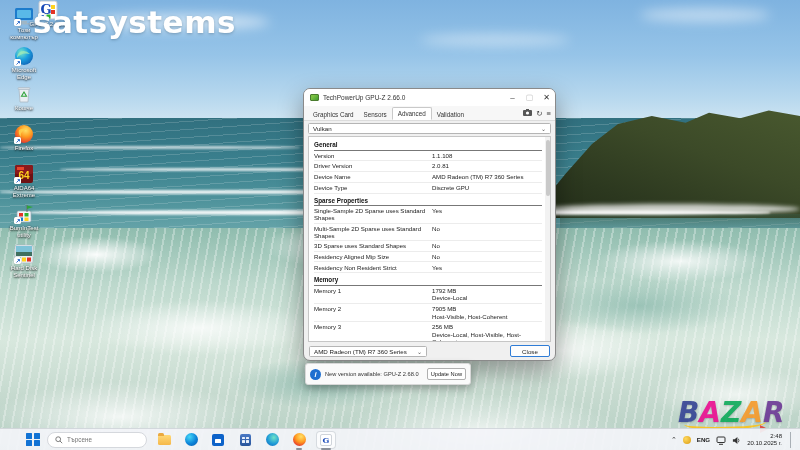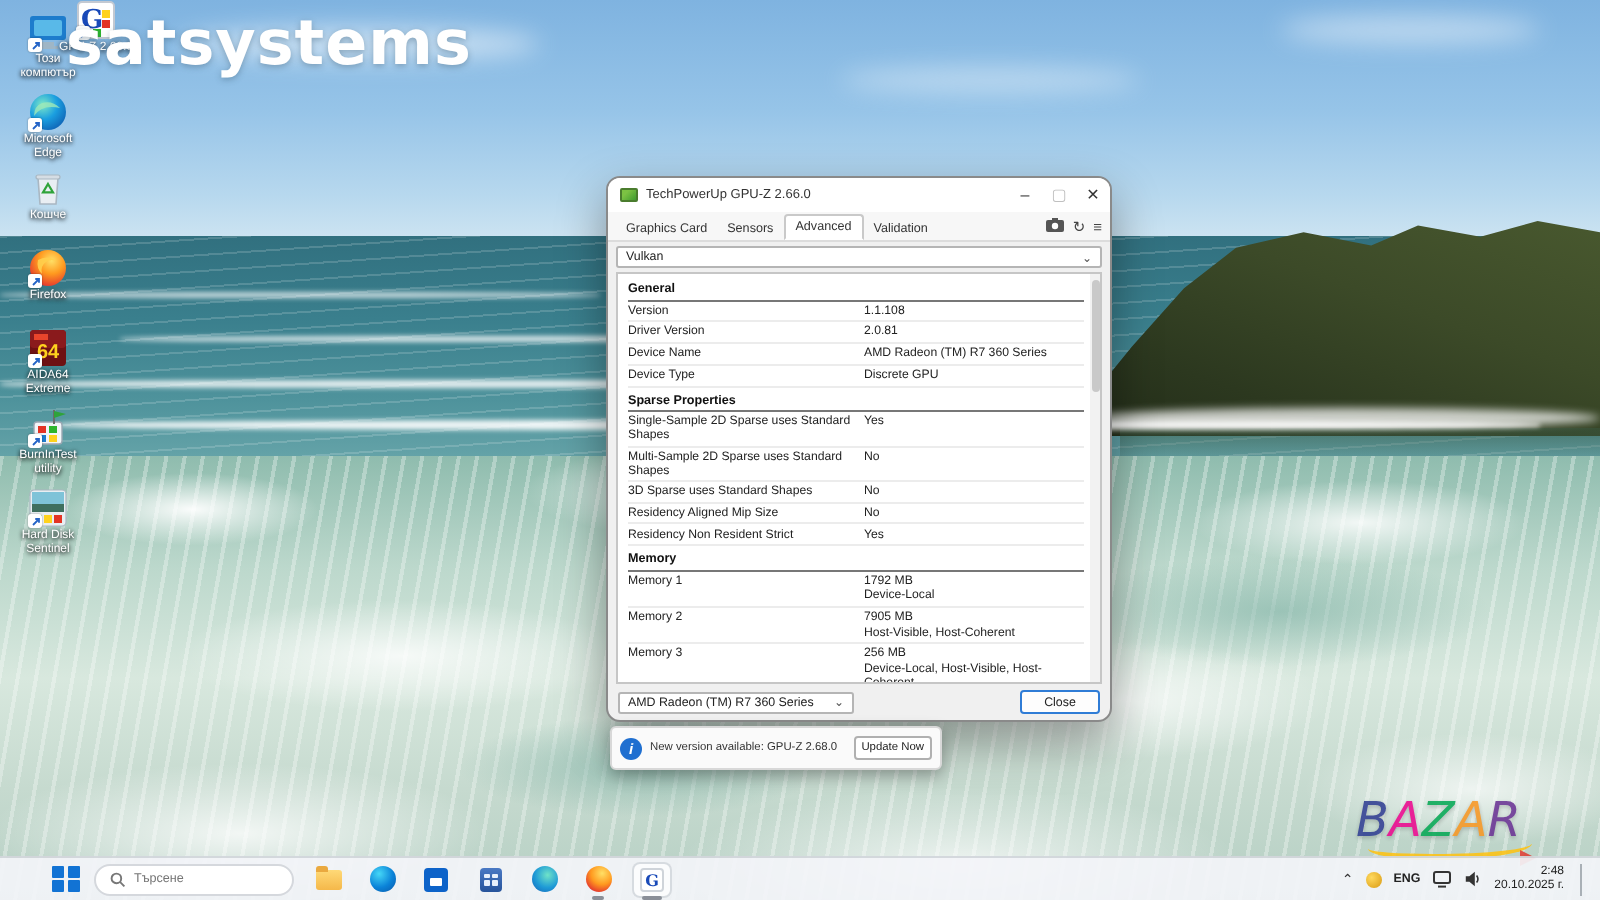--- a/index.html
+++ b/index.html
@@ -36,21 +36,21 @@
   .headland-base { position:absolute; left:545px; top:204px; width:255px; height:10px;
     background:rgba(255,255,255,.75); filter:blur(2px); border-radius:50%; }
   .headland-refl { position:absolute; left:560px; top:214px; width:240px; height:20px;
     background:linear-gradient(180deg, rgba(58,88,66,.55), rgba(58,88,66,0)); }
 
   
   .wm-brand { position:absolute; left:33px; top:4px; font-family:"DejaVu Sans",sans-serif;
     font-weight:bold; font-size:31px; color:#fff; letter-spacing:.5px; z-index:30;
     text-shadow:0 1px 3px rgba(40,70,90,.35); }
   .wm-market { position:absolute; left:678px; top:396px; z-index:30; opacity:.85;
-    font-family:"DejaVu Sans",sans-serif; font-weight:normal; font-style:italic; font-size:24px;
+    font-family:"DejaVu Sans",sans-serif; font-weight:bold; font-style:italic; font-size:28px;
     text-shadow:0 1px 2px rgba(0,0,0,.25); }
   .wm-market .swoosh { position:absolute; left:6px; top:20px; width:82px; height:14px;
     border-bottom:3px solid #ffc20e; border-radius:0 0 60% 40%; }
   .wm-market .swoosh:after { content:""; position:absolute; right:-2px; bottom:-6px;
     border-left:8px solid #e03a2f; border-top:4px solid transparent; border-bottom:4px solid transparent; }
 
   
   .dicon { position:absolute; width:40px; z-index:10; text-align:center; cursor:default; }
   .dimg { width:22px; height:20px; margin:0 auto; position:relative; }
   .dlabel { margin-top:1px; font-size:6px; line-height:6.6px; color:#fff;

